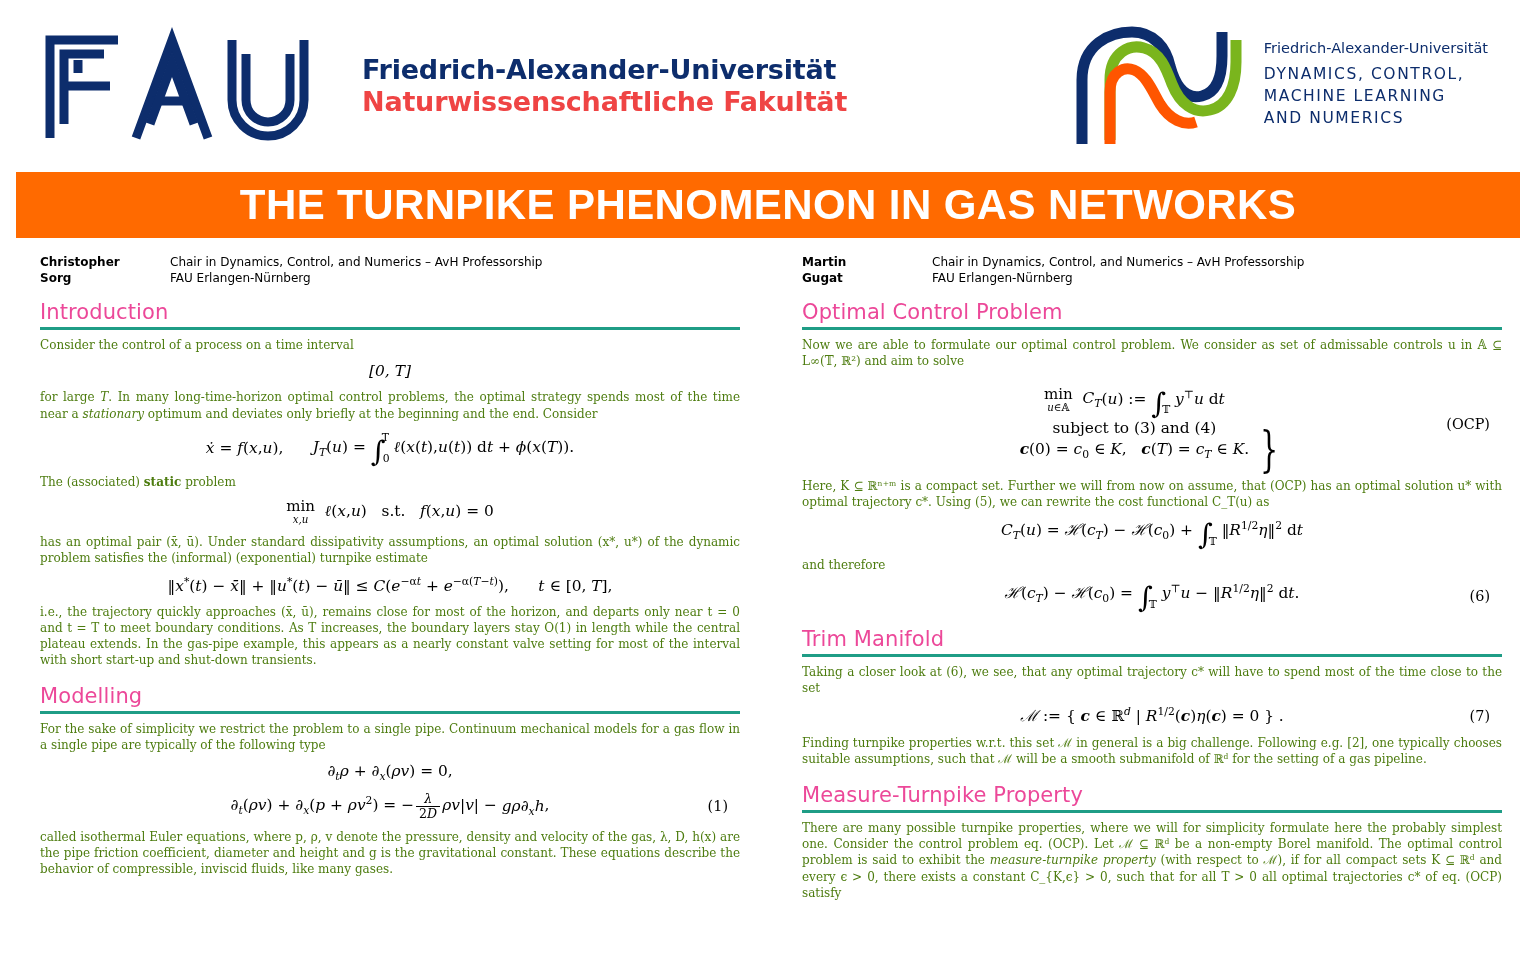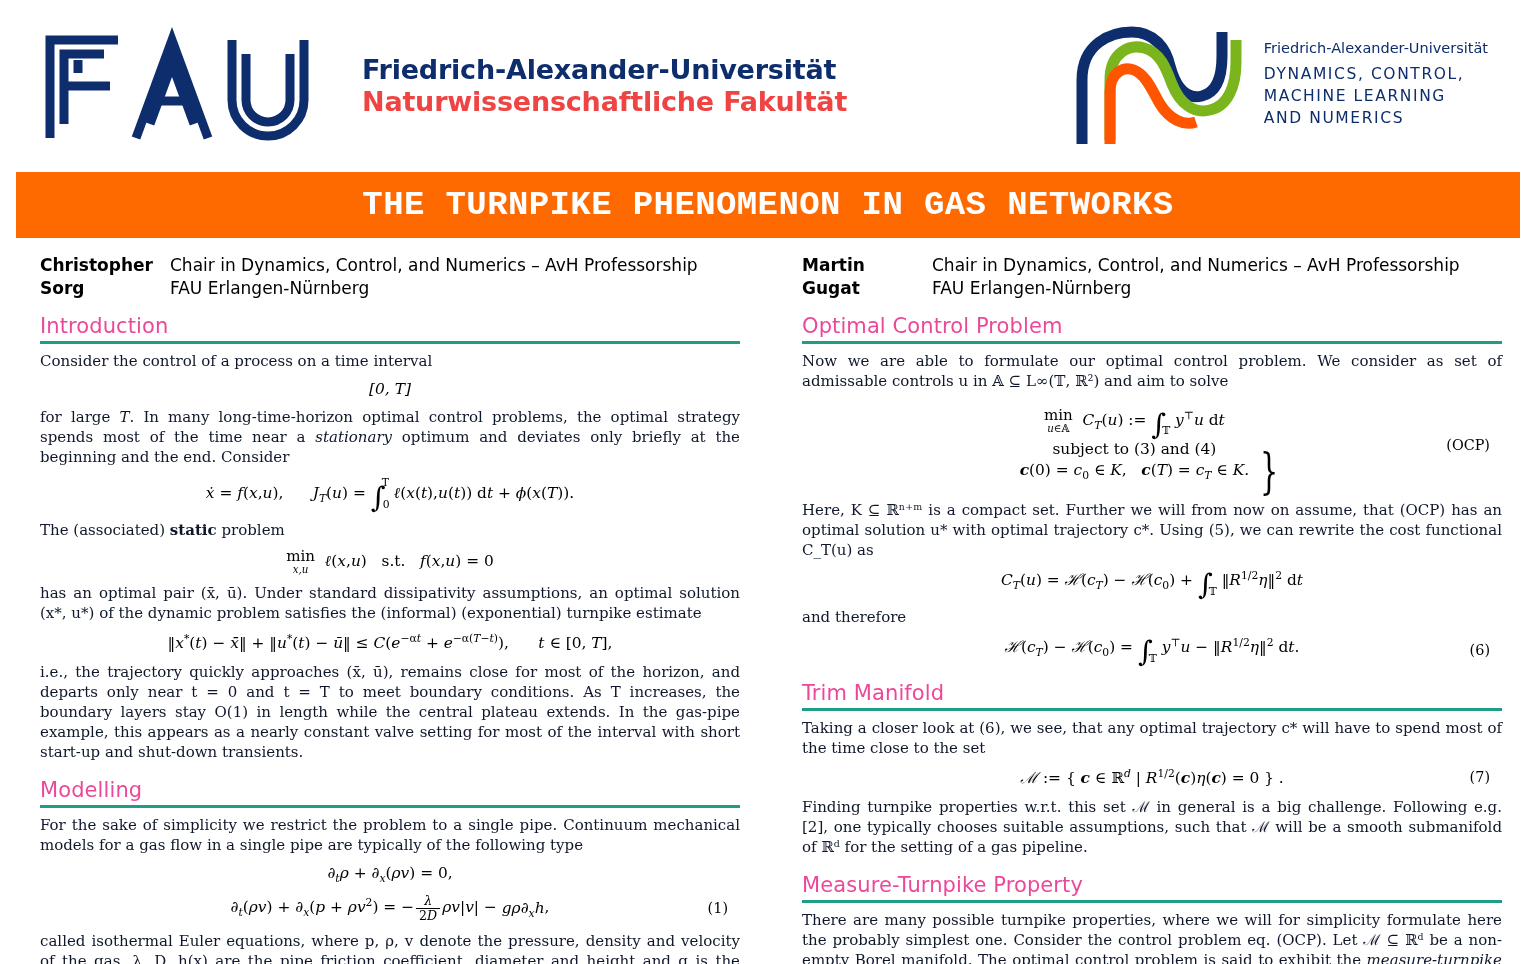--- a/index.html
+++ b/index.html
@@ -81,42 +81,42 @@
     background: #ff6a00;
     height: 66px;
     display: flex;
     align-items: center;
     justify-content: center;
     margin: 0 16px;
   }
   .titlebar h1 {
     margin: 4px;
     color: #ffffff;
-    font-size: 34px;
+    font-size: 42px;
     font-weight: bold;
     letter-spacing: 0.4px;
-    font-family: Liberation Mono, monospace;
+    font-family: Liberation Sans, sans-serif;
   }
 
   
   .columns {
     display: flex;
     padding: 16px 40px 0 40px;
     box-sizing: border-box;
     gap: 62px;
   }
   .col {
     width: 700px;
     flex: 0 0 700px;
   }
 
   
   .author {
     display: flex;
-    font-size: 17px;
+    font-size: 12px;
     color: #000;
     margin-bottom: 14px;
     font-family: "DejaVu Sans", sans-serif;
   }
   .author .names {
     font-weight: bold;
     width: 130px;
     flex: 0 0 130px;
     line-height: 1.35;
   }
@@ -135,25 +135,25 @@
   }
   h2.section.first { margin-top: 2px; }
   .rule {
     height: 3px;
     background: #1f9d86;
     margin-bottom: 7px;
   }
 
   p.body {
     font-family: "DejaVu Serif", serif;
-    font-size: 15px;
+    font-size: 12px;
     line-height: 1.34;
     margin: 7px 0;
     text-align: justify;
-    color: #0f172a;
+    color: #4d7c0f;
   }
   .eq {
     font-family: "DejaVu Serif", serif;
     text-align: center;
     font-size: 15.4px;
     margin: 9px 0;
     position: relative;
   }
   .eq .tag {
     position: absolute;

